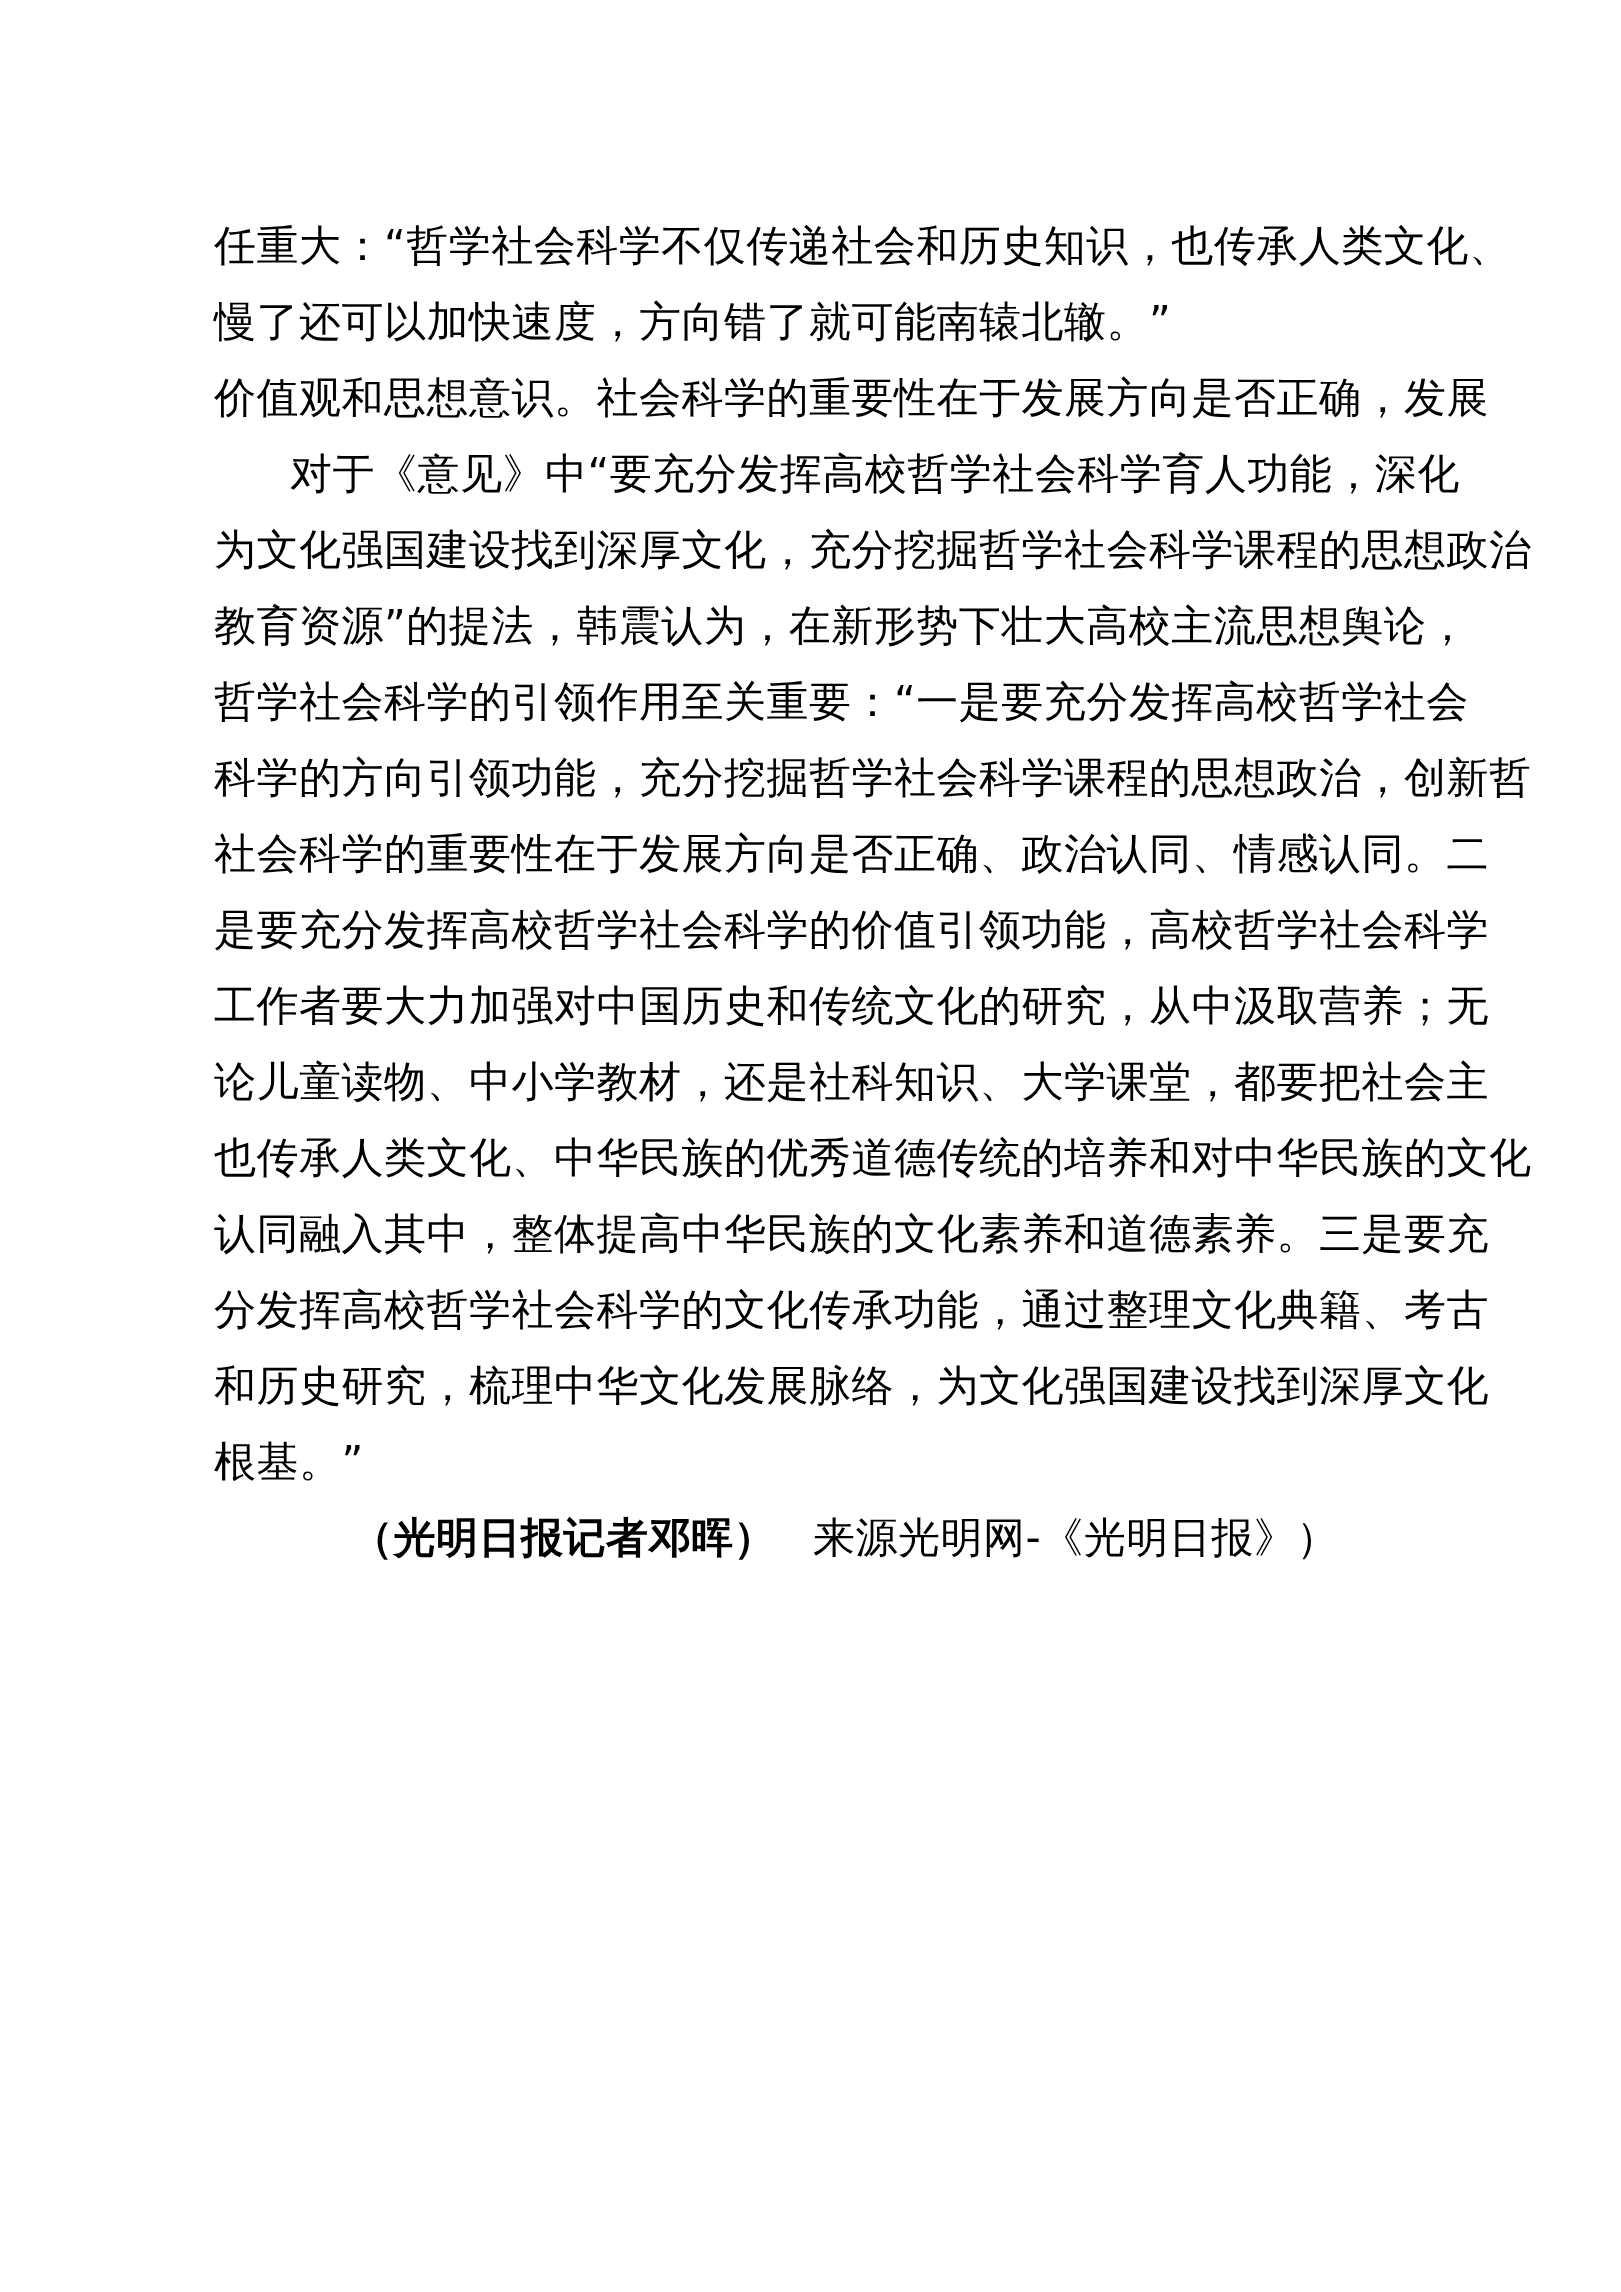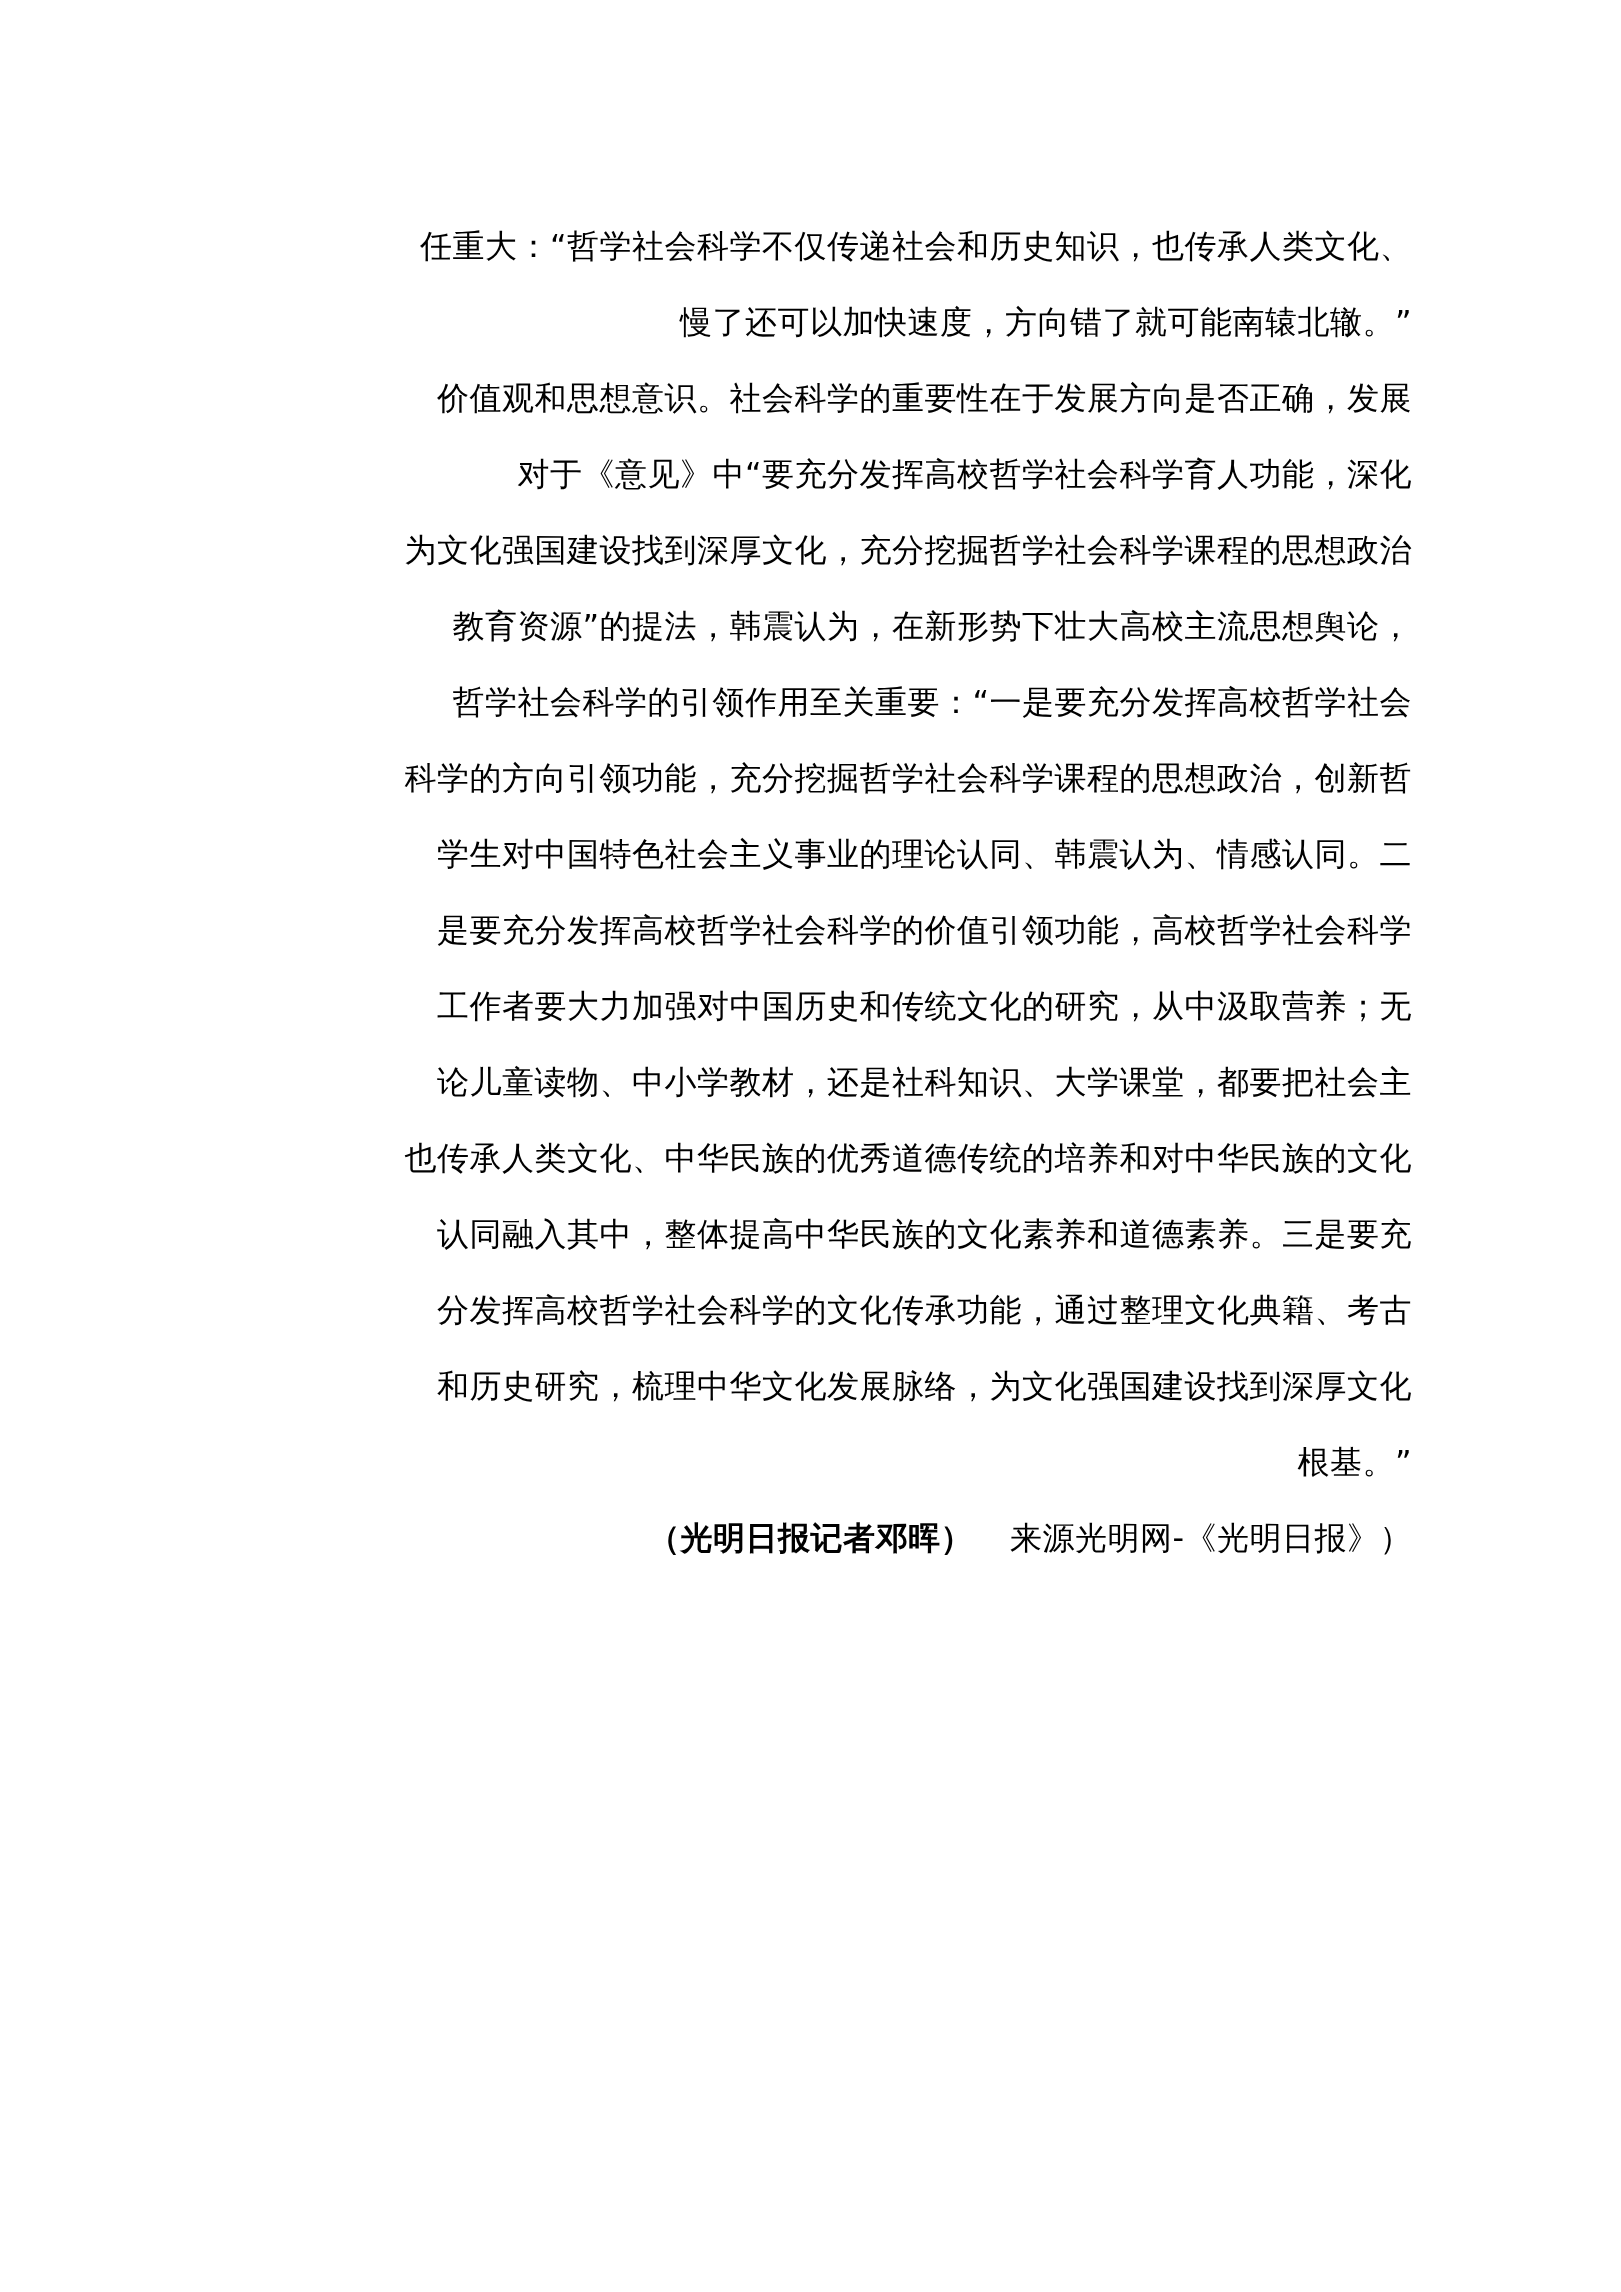--- a/index.html
+++ b/index.html
@@ -14,24 +14,23 @@
     height: 2293px;
     background: #ffffff;
     overflow: hidden;
   }
   .text-block {
     position: absolute;
     left: 214px;
     top: 208px;
     width: 1198px;
     color: #000000;
-    font-size: 32px;
+    font-size: 42px;
     line-height: 76px;
     letter-spacing: 0.5px;
-    text-align: right;
   }
   .paragraph { }
   .doc-line {
     height: 76px;
     white-space: nowrap;
   }
   .doc-line.indent-first {
     text-indent: 76px;
   }
   .byline {
@@ -57,21 +56,21 @@
         <div class="doc-line">慢了还可以加快速度，方向错了就可能南辕北辙。”</div>
         <div class="doc-line">价值观和思想意识。社会科学的重要性在于发展方向是否正确，发展</div>
       </div>
 
     <div class="paragraph">
         <div class="doc-line indent-first">对于《意见》中“要充分发挥高校哲学社会科学育人功能，深化</div>
         <div class="doc-line">为文化强国建设找到深厚文化，充分挖掘哲学社会科学课程的思想政治</div>
         <div class="doc-line">教育资源”的提法，韩震认为，在新形势下壮大高校主流思想舆论，</div>
         <div class="doc-line">哲学社会科学的引领作用至关重要：“一是要充分发挥高校哲学社会</div>
         <div class="doc-line">科学的方向引领功能，充分挖掘哲学社会科学课程的思想政治，创新哲</div>
-        <div class="doc-line">学生对中国特色社会主义事业的理论认同、韩震认为、情感认同。二</div>
+        <div class="doc-line">社会科学的重要性在于发展方向是否正确、政治认同、情感认同。二</div>
         <div class="doc-line">是要充分发挥高校哲学社会科学的价值引领功能，高校哲学社会科学</div>
         <div class="doc-line">工作者要大力加强对中国历史和传统文化的研究，从中汲取营养；无</div>
         <div class="doc-line">论儿童读物、中小学教材，还是社科知识、大学课堂，都要把社会主</div>
         <div class="doc-line">也传承人类文化、中华民族的优秀道德传统的培养和对中华民族的文化</div>
         <div class="doc-line">认同融入其中，整体提高中华民族的文化素养和道德素养。三是要充</div>
         <div class="doc-line">分发挥高校哲学社会科学的文化传承功能，通过整理文化典籍、考古</div>
         <div class="doc-line">和历史研究，梳理中华文化发展脉络，为文化强国建设找到深厚文化</div>
         <div class="doc-line">根基。”</div>
       </div>
 

